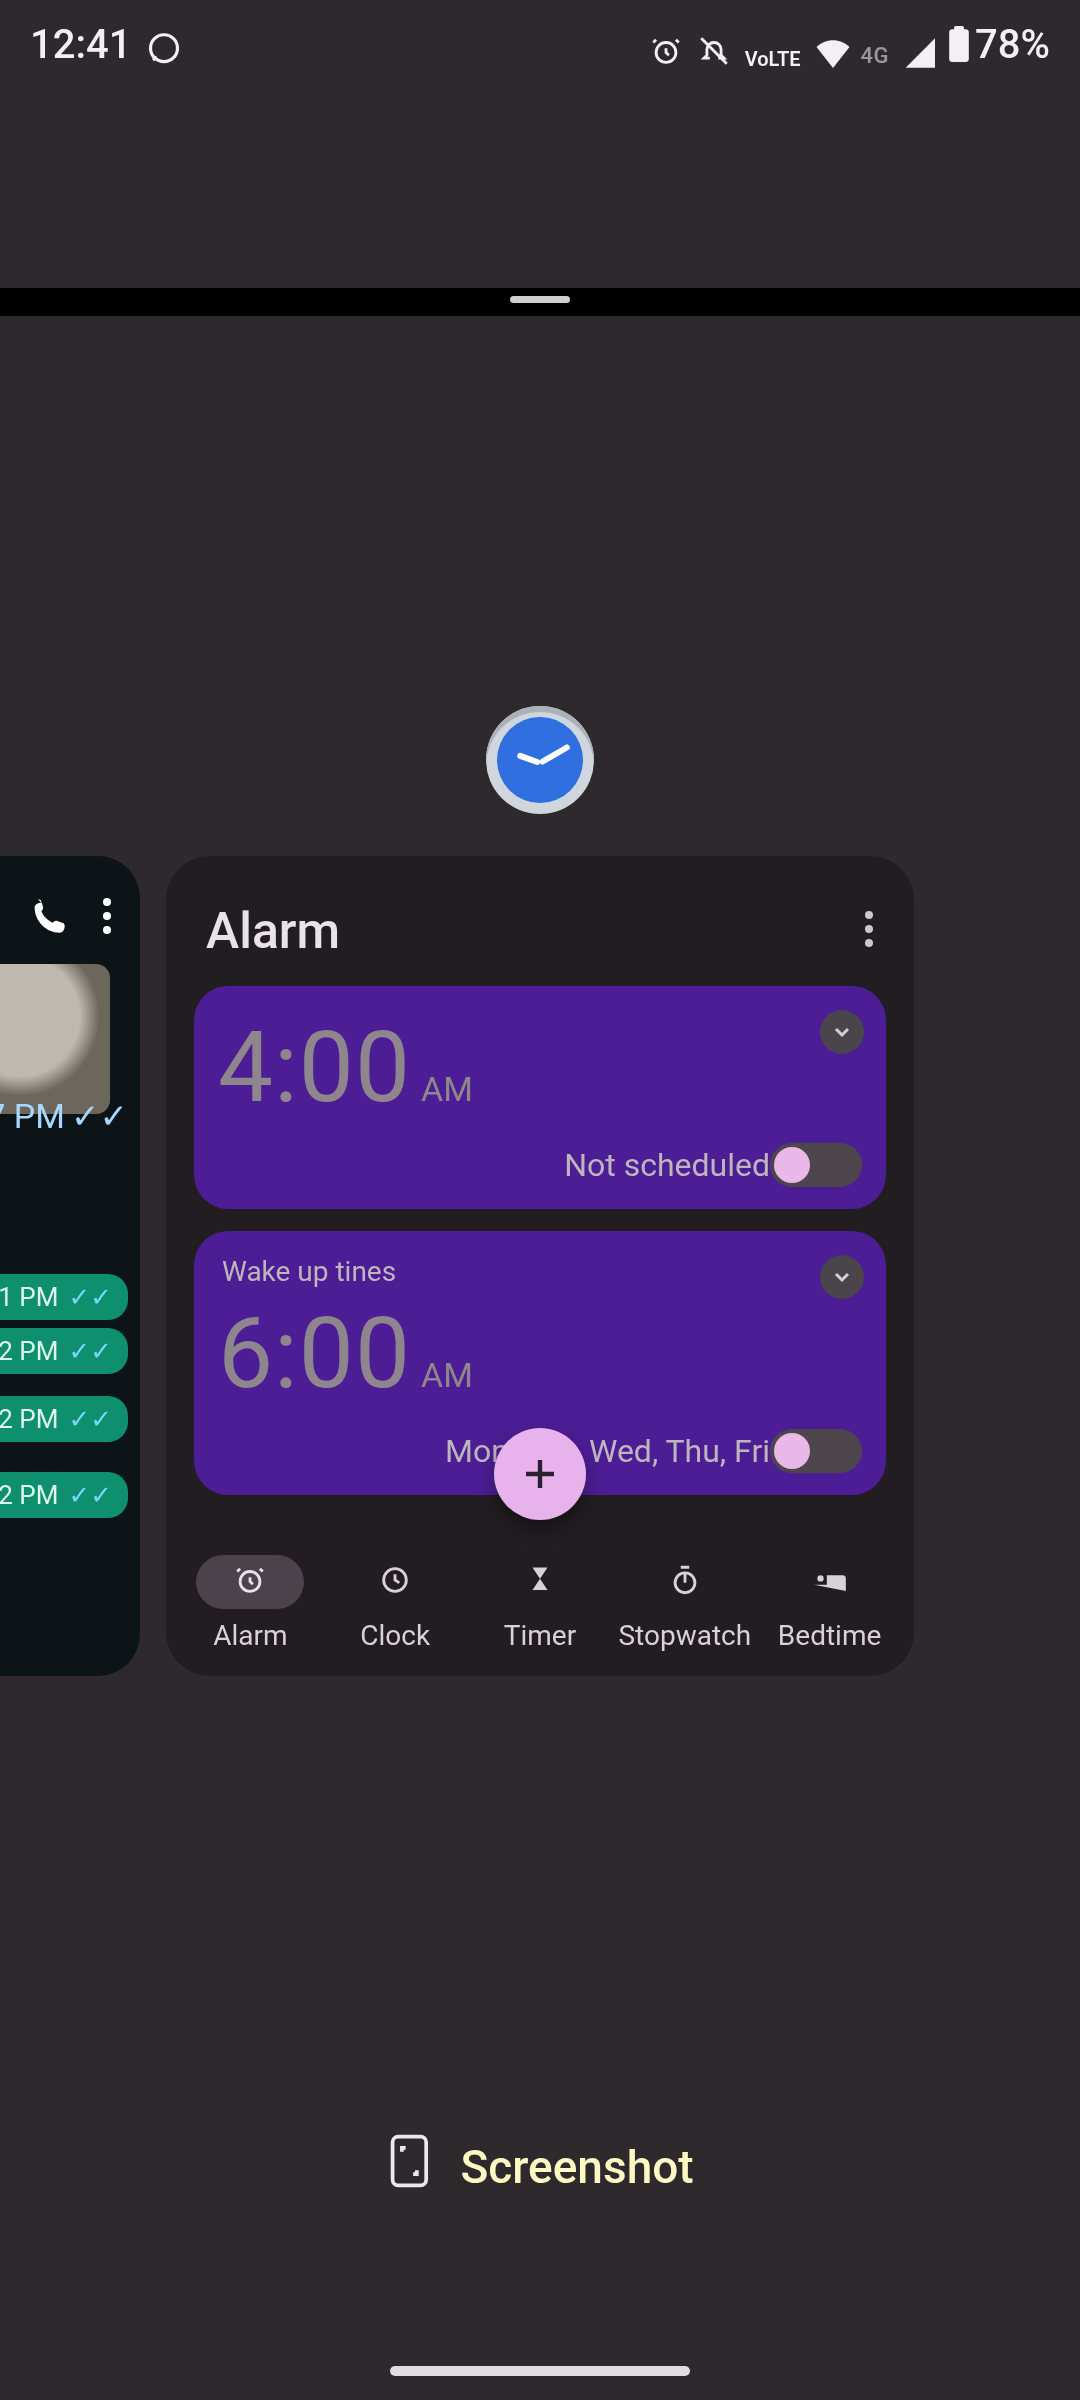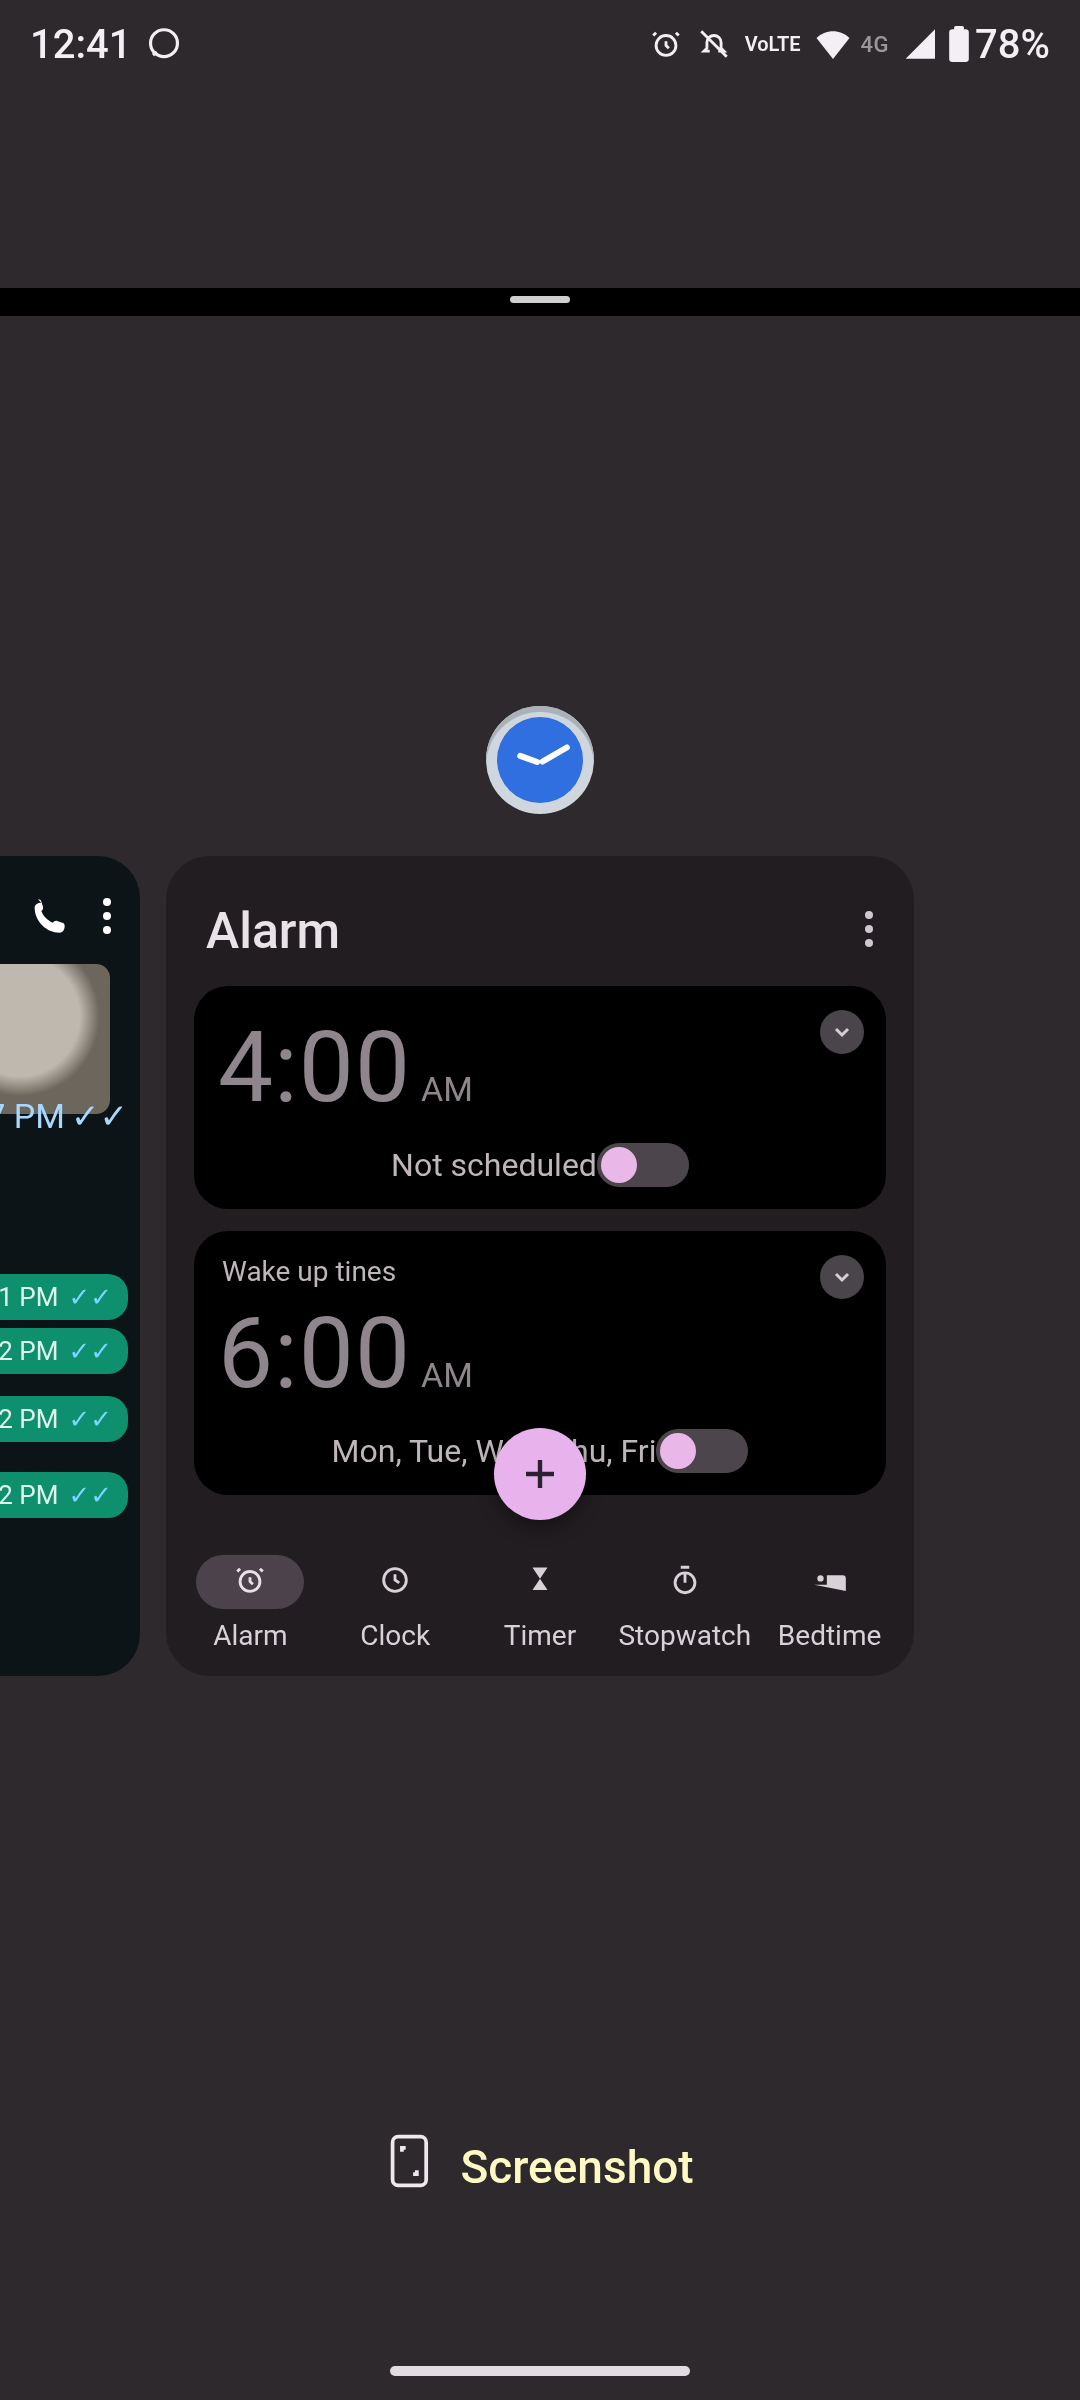--- a/index.html
+++ b/index.html
@@ -13,21 +13,21 @@
   }
 
   
   .status-bar {
     position: absolute; top: 0; left: 0; right: 0; height: 88px;
     display: flex; align-items: center; justify-content: space-between;
     padding: 0 30px;
     font-size: 40px; font-weight: 500;
     color: #f4eff4;
   }
-  .status-left, .status-right { display: flex; align-items: center; gap: 14px; }
+  .status-left, .status-right { display: flex; align-items: flex-end; gap: 14px; }
   .status-right svg, .status-left svg { display: block; }
   .net-label { font-size: 22px; opacity: .55; letter-spacing:.5px; margin-left:-4px }
   .volte {
     font-size: 20px; line-height: 18px; text-align: center; font-weight:600;
     display:flex; 
   }
   .batt { display:flex; align-items:center; gap:6px }
 
   
   .handle-strip {
@@ -108,39 +108,39 @@
     padding:38px 28px 0;
   }
   .card-header{
     display:flex;align-items:center;justify-content:space-between;
     padding:8px 12px 26px;
   }
   .card-title{font-size:50px;font-weight:500;color:#e9e2e8}
   .kebab{color:#cfc7cf}
 
   .alarm{
-    background:#000000;border-radius:34px;
+    background:#4c1d95;border-radius:34px;
     padding:24px 24px 22px;
     margin-bottom:22px;
     position:relative;
   }
   .alarm .chev{
     position:absolute;right:22px;top:24px;
     width:44px;height:44px;border-radius:22px;
     background:#4a454a;display:flex;align-items:center;justify-content:center;
     color:#d6ced6;
   }
   .alarm .label{
     font-size:28px;color:#bfb6bc;margin-bottom:8px;padding-left:4px;
   }
   .alarm .time-row{display:flex;align-items:baseline;gap:10px;color:#8e868c}
   .alarm .time{font-size:98px;font-weight:400;letter-spacing:1px}
   .alarm .ampm{font-size:34px}
   .alarm .foot{
-    display:flex;align-items:center;justify-content:center;
+    display:flex;align-items:center;justify-content:flex-end;
     margin-top:18px;
   }
   .alarm .foot .status{font-size:32px;color:#bfb6bc}
   .toggle{
     width:92px;height:44px;border-radius:22px;background:#4c464c;position:relative;
   }
   .toggle::after{
     content:"";position:absolute;left:4px;top:4px;width:36px;height:36px;border-radius:18px;
     background:#e9b8e8;
   }

